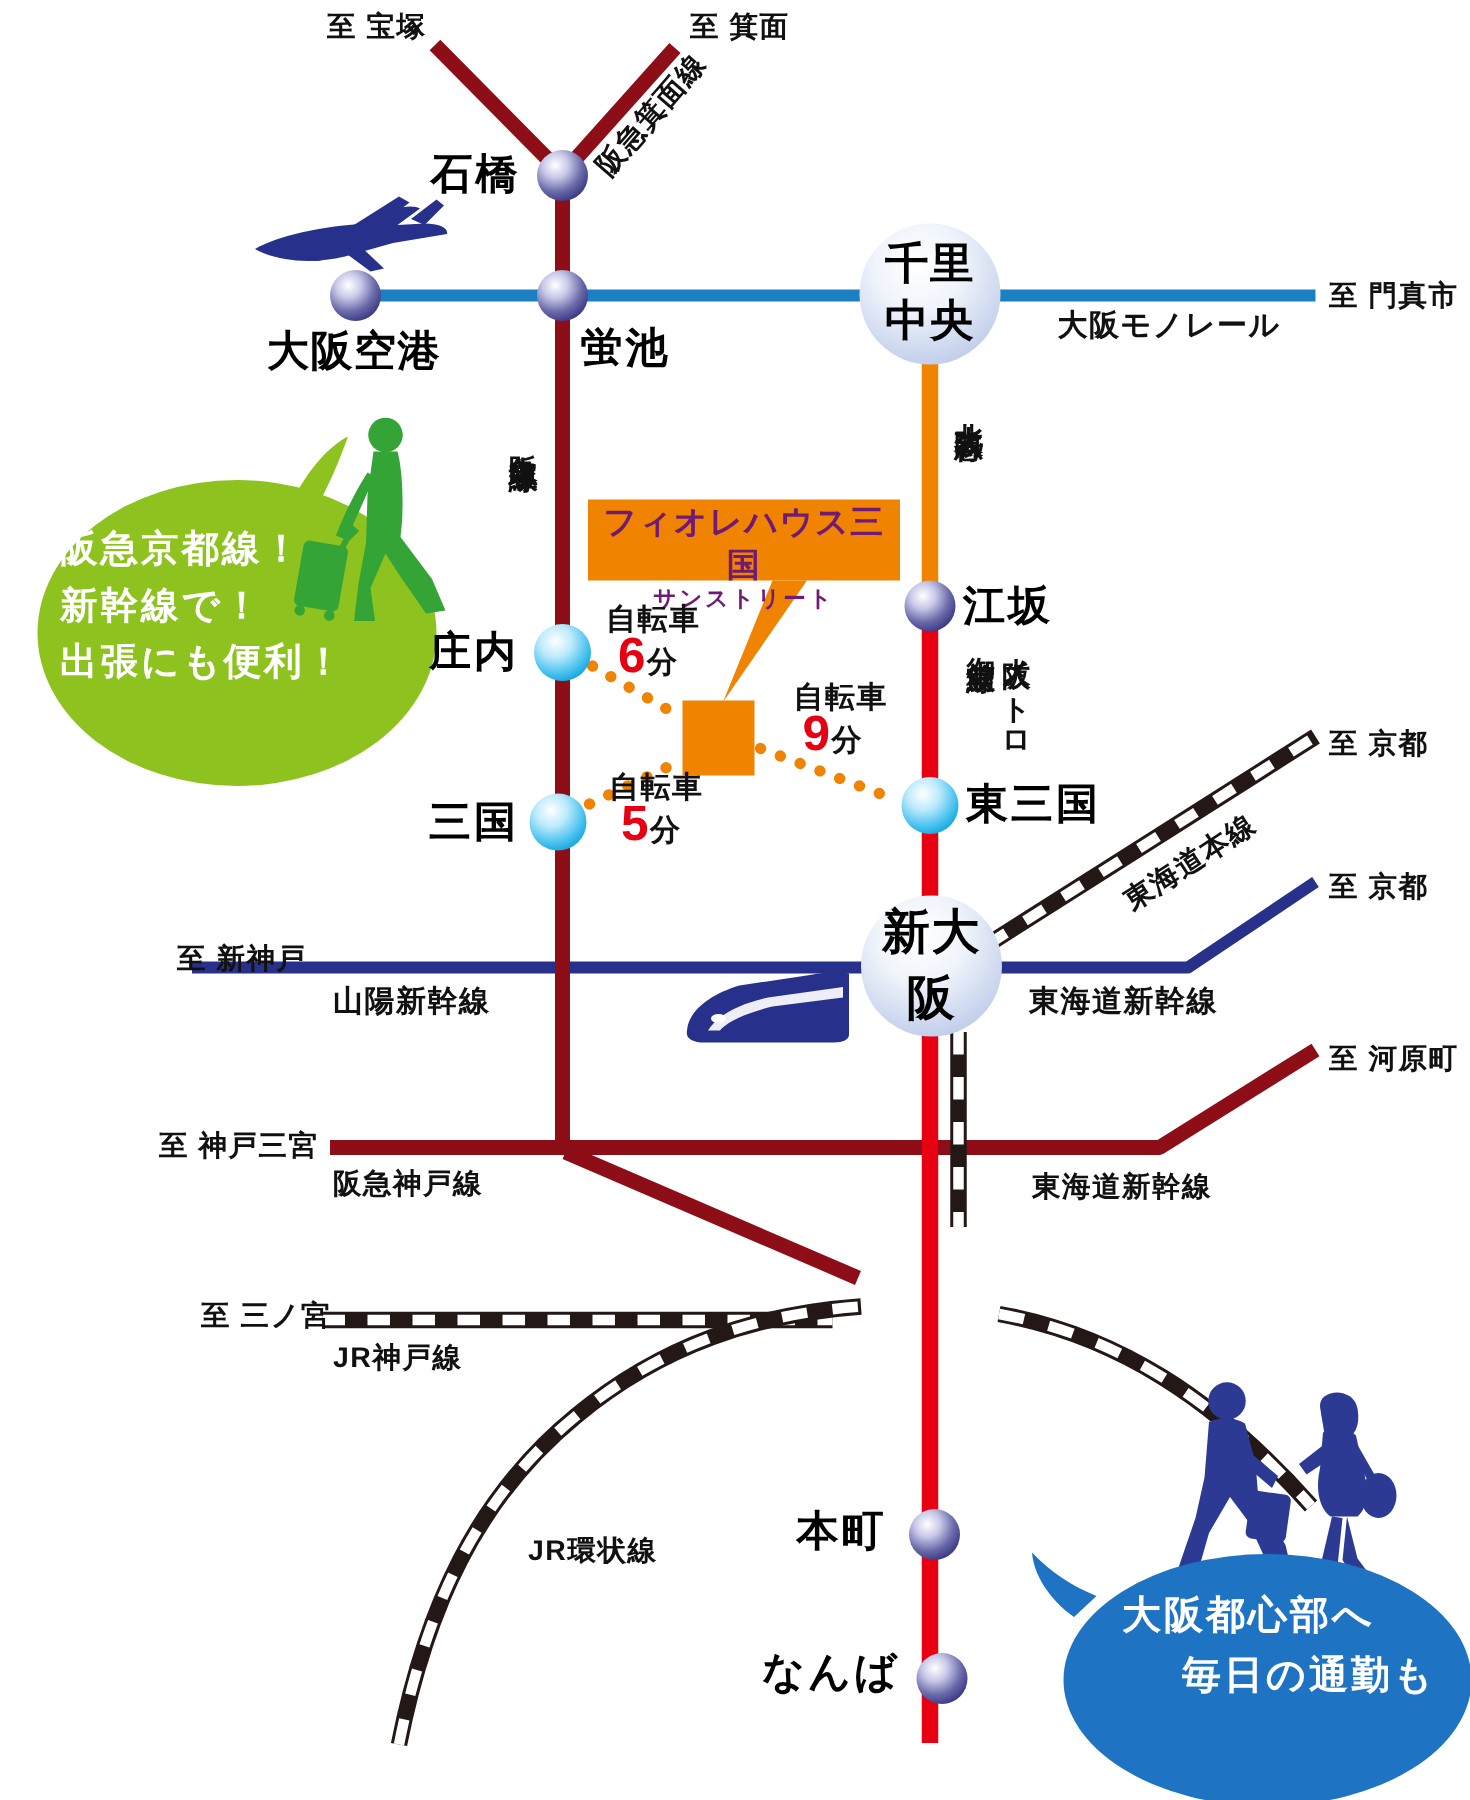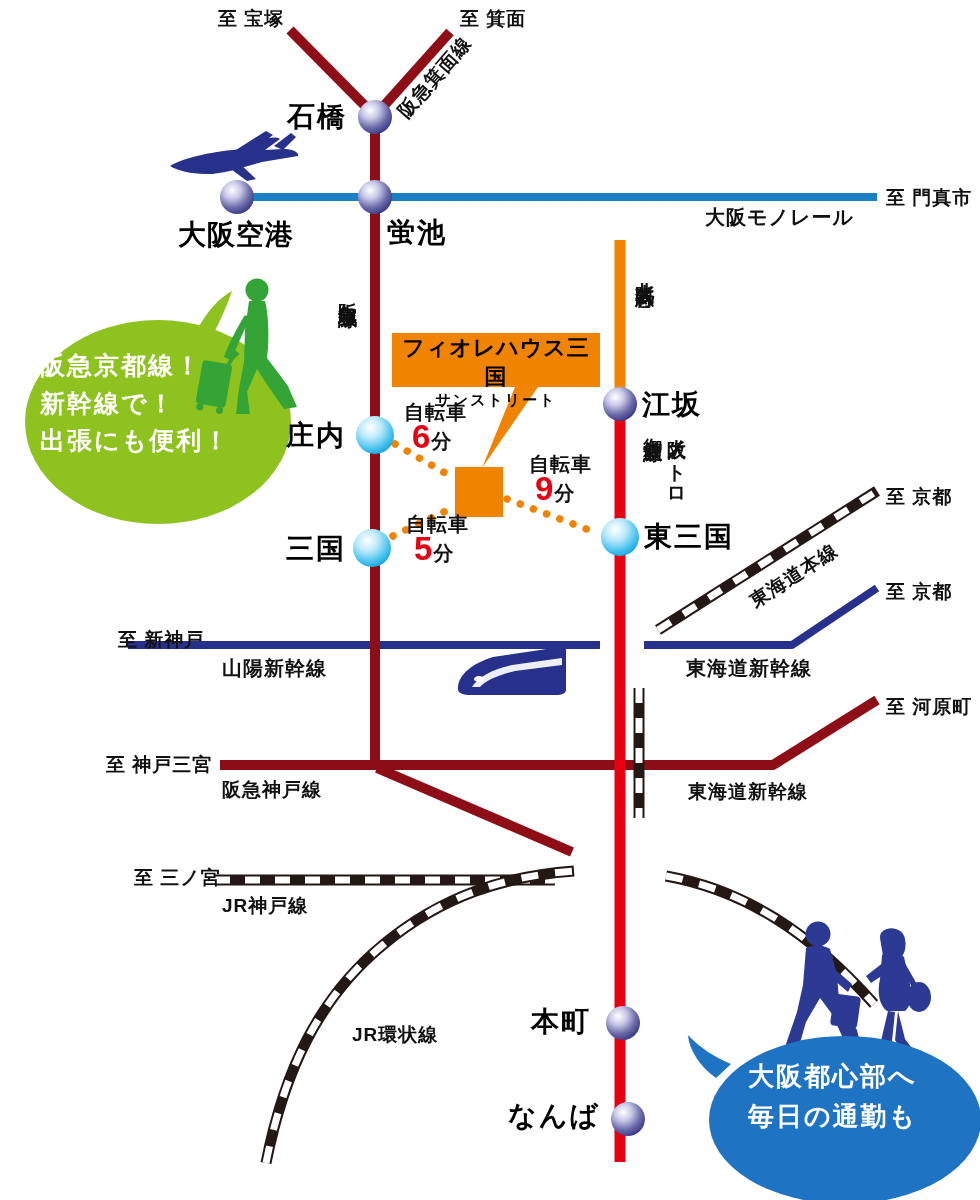--- a/index.html
+++ b/index.html
@@ -25,21 +25,21 @@
   .s-xl{width:150px;height:150px;
     background:radial-gradient(circle at 44% 28%,#ffffff 0%,#eef2fa 32%,#c0cdea 80%,#a5b8e0 100%);}
   .sph-txt{font-family:"Liberation Serif","DejaVu Serif",serif;font-weight:700;color:#000;
     text-align:center;letter-spacing:1px;}
   .t-senri{font-size:29px;line-height:1.3;}
   .t-shin{font-size:32px;}
   .t-juso{font-size:34px;letter-spacing:4px;}
   .t-umeda{font-size:34px;line-height:1.6;letter-spacing:3px;}
 
   .prop-box{position:absolute;left:392px;top:333px;width:208px;height:54px;background:#f08300;
-    color:#000000;text-align:center;}
+    color:#701a75;text-align:center;}
   .prop-name{font-family:"Liberation Serif","DejaVu Serif",serif;font-size:22px;font-weight:700;
     line-height:29px;letter-spacing:1px;}
   .prop-sub{font-size:15px;font-weight:700;line-height:17px;letter-spacing:2px;}
 
   .bike-l{position:absolute;font-size:20px;font-weight:700;color:#111;letter-spacing:1px;}
   .bike-t{position:absolute;display:flex;align-items:baseline;gap:1px;}
   .bike-num{color:#e60012;font-size:33px;font-weight:700;line-height:1;}
   .bike-unit{font-size:20px;font-weight:700;color:#111;}
 
   .bub-txt{position:absolute;color:#fff;font-weight:700;letter-spacing:2px;white-space:nowrap;}
@@ -167,20 +167,27 @@
   <div class="sphere s-sm" style="left:220px;top:180px"></div>
   <div class="sphere s-sm" style="left:358px;top:180px"></div>
   <div class="sphere s-sm" style="left:603px;top:387px"></div>
   <div class="sphere s-sm" style="left:606px;top:1006px"></div>
   <div class="sphere s-sm" style="left:611px;top:1102px"></div>
 
   <div class="sphere s-cy" style="left:356px;top:416px"></div>
   <div class="sphere s-cy" style="left:353px;top:529px"></div>
   <div class="sphere s-cy" style="left:601px;top:518px"></div>
 
+  <div class="sphere s-lg" style="left:573px;top:149px">
+    <span class="sph-txt t-senri pre">千里
+中央</span>
+  </div>
+  <div class="sphere s-lg" style="left:574px;top:597px">
+    <span class="sph-txt t-shin">新大阪</span>
+  </div>
 
   <div class="prop-box">
     <div class="prop-name">フィオレハウス三国</div>
     <div class="prop-sub">サンストリート</div>
   </div>
 
   <div class="lbl dest" style="left:218px;top:8px">至 宝塚</div>
   <div class="lbl dest" style="left:460px;top:8px">至 箕面</div>
   <div class="lbl dest" style="left:886px;top:187px">至 門真市</div>
   <div class="lbl dest" style="left:886px;top:486px">至 京都</div>
@@ -228,15 +235,15 @@
   <div class="bike-t" style="left:535px;top:472px">
     <span class="bike-num">9</span>
     <span class="bike-unit">分</span>
   </div>
 
   <div class="bub-txt bub-g" style="left:40px;top:349px">阪急京都線！</div>
   <div class="bub-txt bub-g" style="left:40px;top:387px">新幹線で！</div>
   <div class="bub-txt bub-g" style="left:40px;top:424px">出張にも便利！</div>
 
   <div class="bub-txt bub-b" style="left:748px;top:1059px">大阪都心部へ</div>
-  <div class="bub-txt bub-b" style="left:748px;top:1099px">毎日の通勤も</div>
+  <div class="bub-txt bub-b" style="left:788px;top:1099px">毎日の通勤も</div>
 
 </div>
 
 </body></html>

